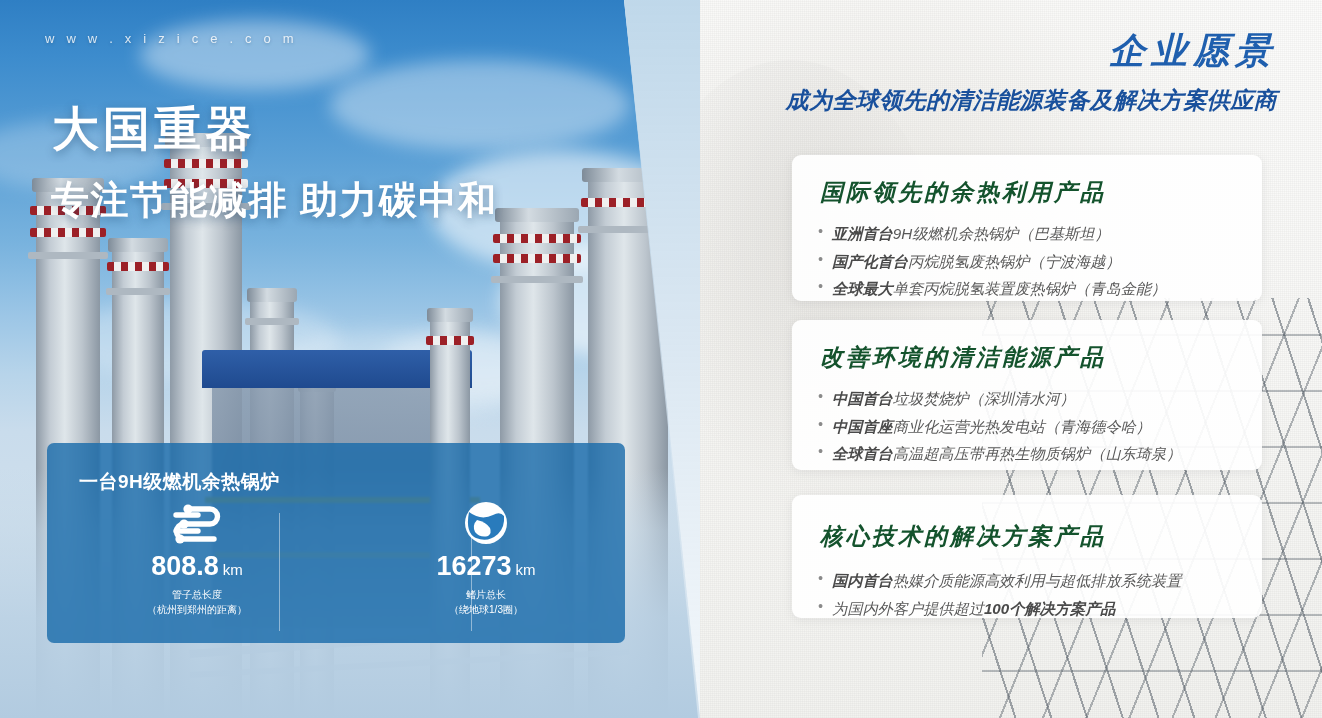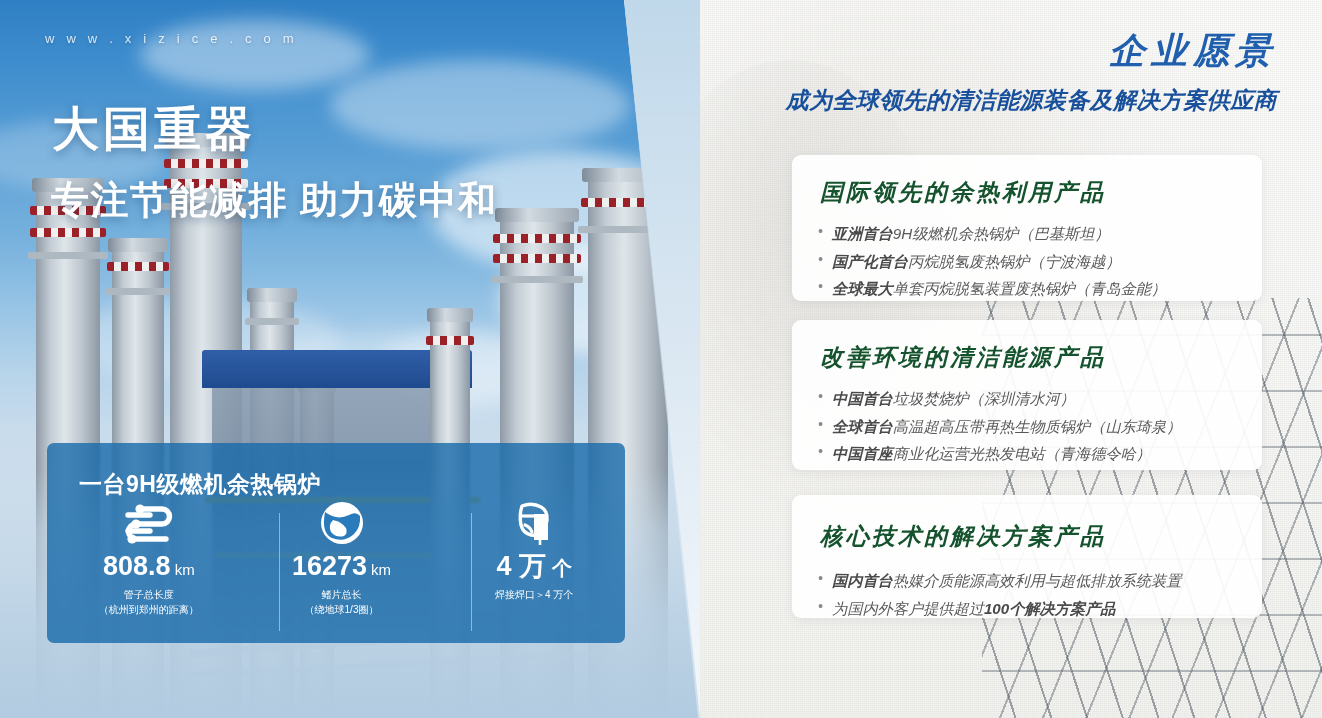--- a/index.html
+++ b/index.html
@@ -97,21 +97,21 @@
 
   
   .stats{
     position:absolute; left:47px; top:443px; width:578px; height:200px;
     background:rgba(24,106,170,.80);
     border-radius:7px;
     backdrop-filter:blur(1px);
   }
   .stats-title{
     position:absolute; left:32px; top:26px;
-    color:#fff; font-size:23px; font-weight:bold; letter-spacing:.5px;
+    color:#fff; font-size:19px; font-weight:bold; letter-spacing:.5px;
   }
   .stats-row{ position:absolute; left:0; top:60px; width:100%; height:140px; display:flex; }
   .stat{ flex:1; position:relative; display:flex; flex-direction:column; align-items:center;margin-left:11px; }
   .vsep{ position:absolute; top:10px; width:1px; height:118px; background:rgba(255,255,255,.45); }
   .vsep.v1{ left:232px; }
   .vsep.v2{ left:424px; }
   .stat-icon{ height:48px; display:flex; align-items:center; justify-content:center; margin-top:-4px;}
   .stat-num{ color:#fff; font-weight:bold; font-size:27px; margin-top:6px; line-height:1; white-space:nowrap;}
   .stat-num .unit{ font-size:15px; font-weight:normal; margin-left:4px; }
   .stat-num .cn-unit{ font-size:20px; font-weight:bold; margin-left:6px;}
@@ -289,37 +289,20 @@
           </div>
           <div class="stat-num">
             <span>16273</span><span class="unit">km</span>
           </div>
           <div class="stat-label">
             <div>鳍片总长</div>
             <div>（绕地球1/3圈）</div>
           </div>
         </div>
 
-        <div class="stat">
-          <div class="stat-icon">
-            <svg class="ic" width="44" height="46" viewBox="0 0 44 46">
-              <path d="M10 6 q10-4 19 1 q7 4 6 13 q-1 9-7 13 q-4 3-9 2 q-8-2-10-10 q-2-10 1-19Z" fill="none" stroke="#ffffff" stroke-width="3.4" stroke-linejoin="round"></path>
-              <path d="M10 16 h16" stroke="#ffffff" stroke-width="3.2"></path>
-              <path d="M13 25 q5 2 7 7" fill="none" stroke="#ffffff" stroke-width="3.2" stroke-linecap="round"></path>
-              <rect x="22" y="14" width="14" height="26" fill="#ffffff"></rect>
-              <path d="M28 40 v5" stroke="#ffffff" stroke-width="2.6"></path>
-            </svg>
-          </div>
-          <div class="stat-num">
-            <span>4 万</span><span class="cn-unit">个</span>
-          </div>
-          <div class="stat-label">
-            <div>焊接焊口＞4 万个</div>
-          </div>
-        </div>
       </div>
     </div>
   </div>
 
   <svg class="diag-band" width="1322" height="718">
     <defs>
       <linearGradient id="bandg" x1="0" y1="0" x2="0" y2="1">
         <stop offset="0%" stop-color="#bcd6e9" stop-opacity=".95"></stop>
         <stop offset="45%" stop-color="#cfe0ee" stop-opacity=".8"></stop>
         <stop offset="100%" stop-color="#e8f0f6" stop-opacity=".55"></stop>
@@ -349,22 +332,22 @@
         <li><b>亚洲首台</b><span class="norm">9H级燃机余热锅炉（巴基斯坦）</span></li>
         <li><b>国产化首台</b><span class="norm">丙烷脱氢废热锅炉（宁波海越）</span></li>
         <li><b>全球最大</b><span class="norm">单套丙烷脱氢装置废热锅炉（青岛金能）</span></li>
       </ul>
     </div>
 
     <div class="card card2">
       <div class="card-title">改善环境的清洁能源产品</div>
       <ul class="bullets">
         <li><b>中国首台</b><span class="norm">垃圾焚烧炉（深圳清水河）</span></li>
+        <li><b>中国首座</b><span class="norm">商业化运营光热发电站（青海德令哈）</span></li>
         <li><b>全球首台</b><span class="norm">高温超高压带再热生物质锅炉（山东琦泉）</span></li>
-        <li><b>中国首座</b><span class="norm">商业化运营光热发电站（青海德令哈）</span></li>
       </ul>
     </div>
 
     <div class="card card3">
       <div class="card-title">核心技术的解决方案产品</div>
       <ul class="bullets">
         <li><b>国内首台</b><span class="norm">热媒介质能源高效利用与超低排放系统装置</span></li>
         <li><span class="norm">为国内外客户提供超过</span><b>100个解决方案产品</b></li>
       </ul>
     </div>

